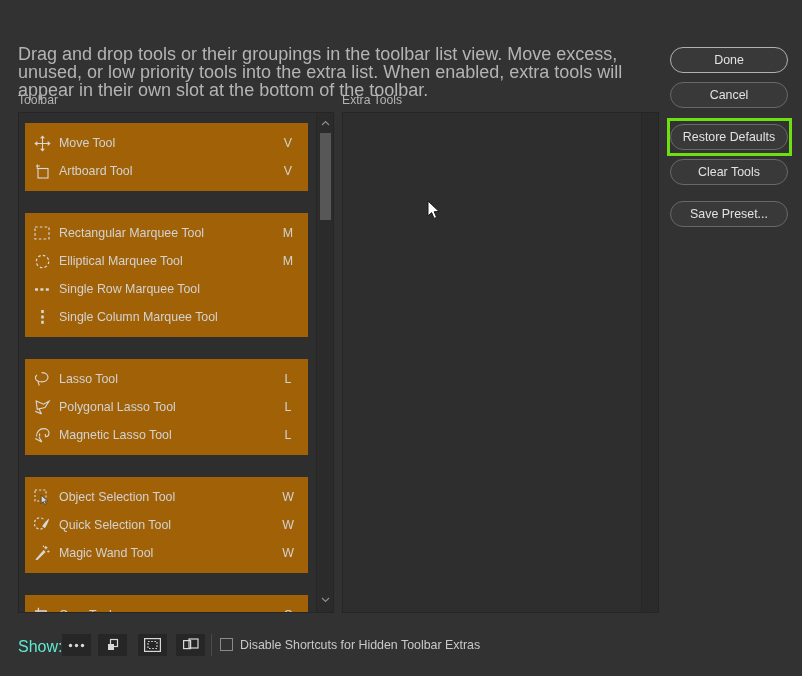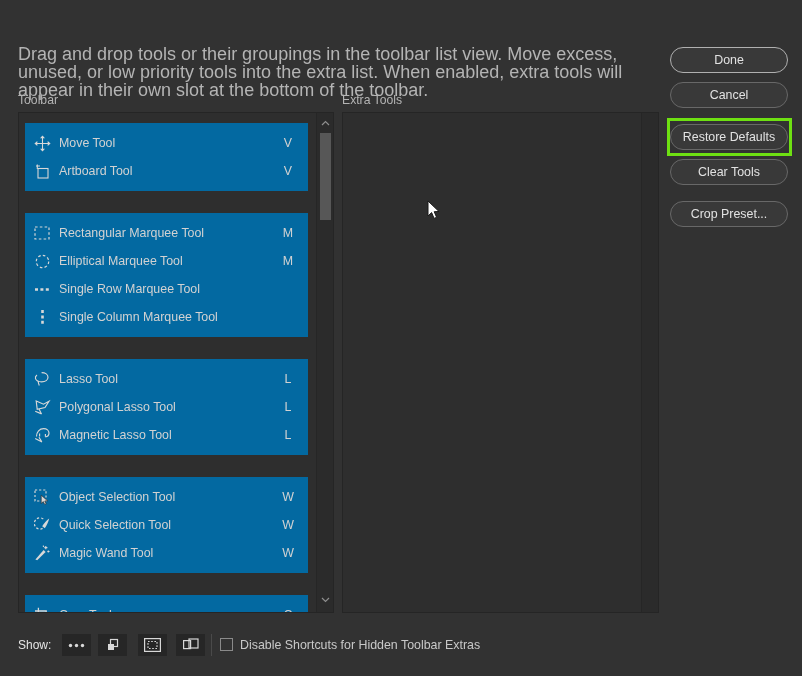--- a/index.html
+++ b/index.html
@@ -79,21 +79,21 @@
     overflow: hidden;
   }
   .tool-groups {
     position: absolute;
     left: 0; top: 0;
     width: 297px;
     padding-top: 10px;
     box-sizing: border-box;
   }
   .tool-group {
-    background: #0369a1;
+    background: #a16207;
     margin: 0 8px 22px 6px;
     padding: 6px 0;
   }
   .tool-row {
     position: relative;
     height: 28px;
     display: flex;
     align-items: center;
     cursor: default;
   }
@@ -198,22 +198,22 @@
 
   
   .bottom-bar {
     position: absolute;
     left: 0; top: 627px;
     width: 802px; height: 49px;
   }
   .show-label {
     position: absolute;
     left: 18px; top: 638px;
-    font-size: 12px;
-    color: #e5e5e5;
+    font-size: 16px;
+    color: #5eead4;
   }
   .show-btn {
     position: absolute;
     top: 634px;
     width: 29px; height: 22px;
     background: #262626;
     display: flex;
     align-items: center;
     justify-content: center;
     cursor: default;
@@ -441,21 +441,21 @@
   </div>
 
   <div class="extra-panel">
     <div class="extra-scrollbar"></div>
   </div>
 
   <button class="btn done">Done</button>
   <button class="btn cancel">Cancel</button>
   <button class="btn restore">Restore Defaults</button>
   <button class="btn clear">Clear Tools</button>
-  <button class="btn save">Crop Preset...</button>
+  <button class="btn save">Save Preset...</button>
 
   <div class="highlight-box" style="border-color: rgb(110, 224, 18);"></div>
 
   <div class="bottom-bar"></div>
   <div class="show-label">Show:</div>
 
   <div class="show-btn b1">
     <svg width="17" height="5" viewBox="0 0 17 5">
       <circle cx="2.5" cy="2.5" r="1.7" fill="#d8d8d8"></circle>
       <circle cx="8.5" cy="2.5" r="1.7" fill="#d8d8d8"></circle>

